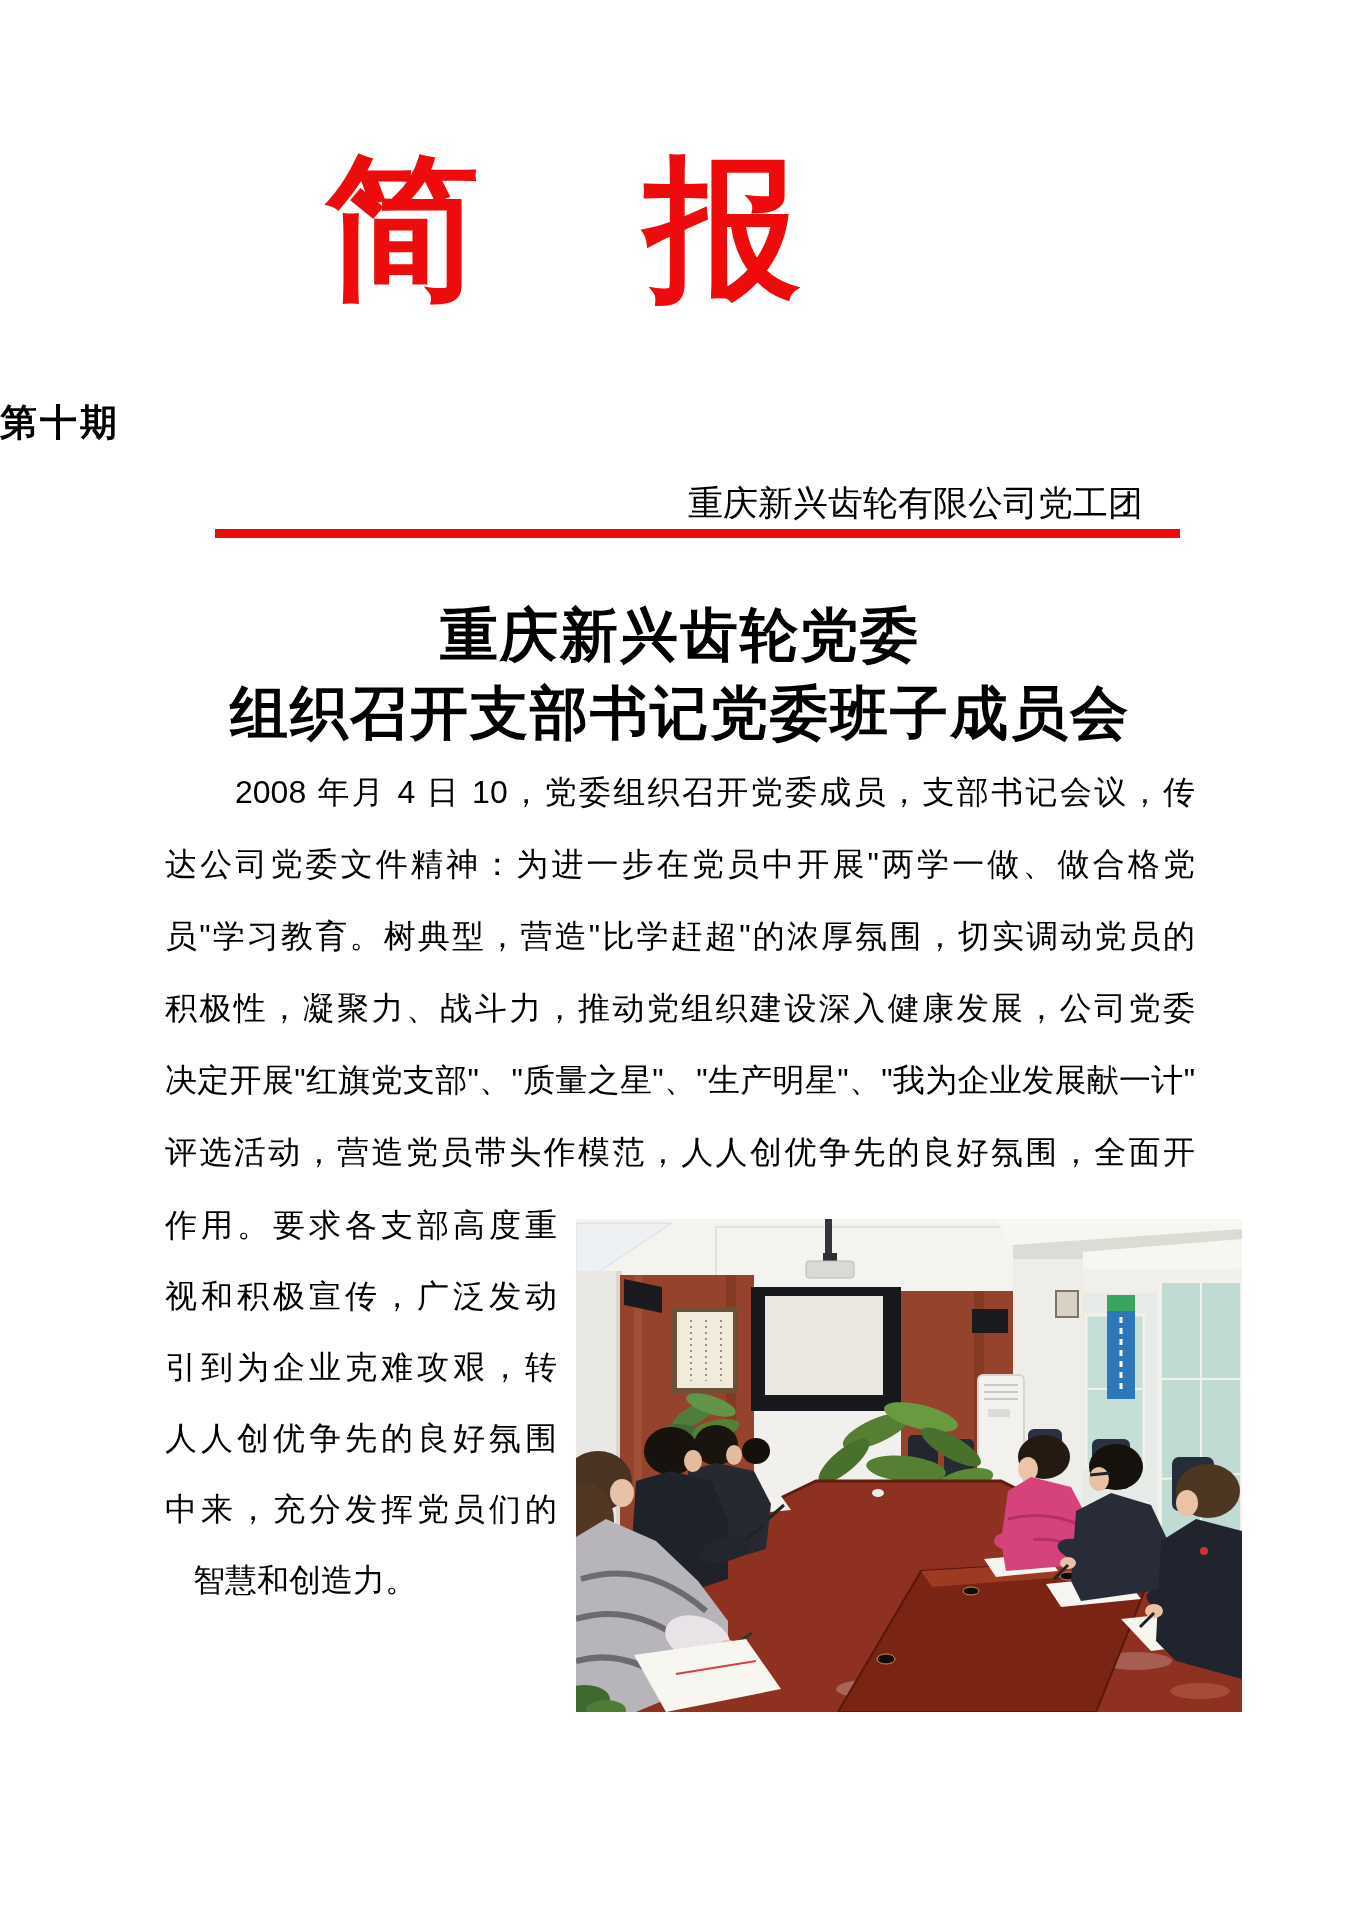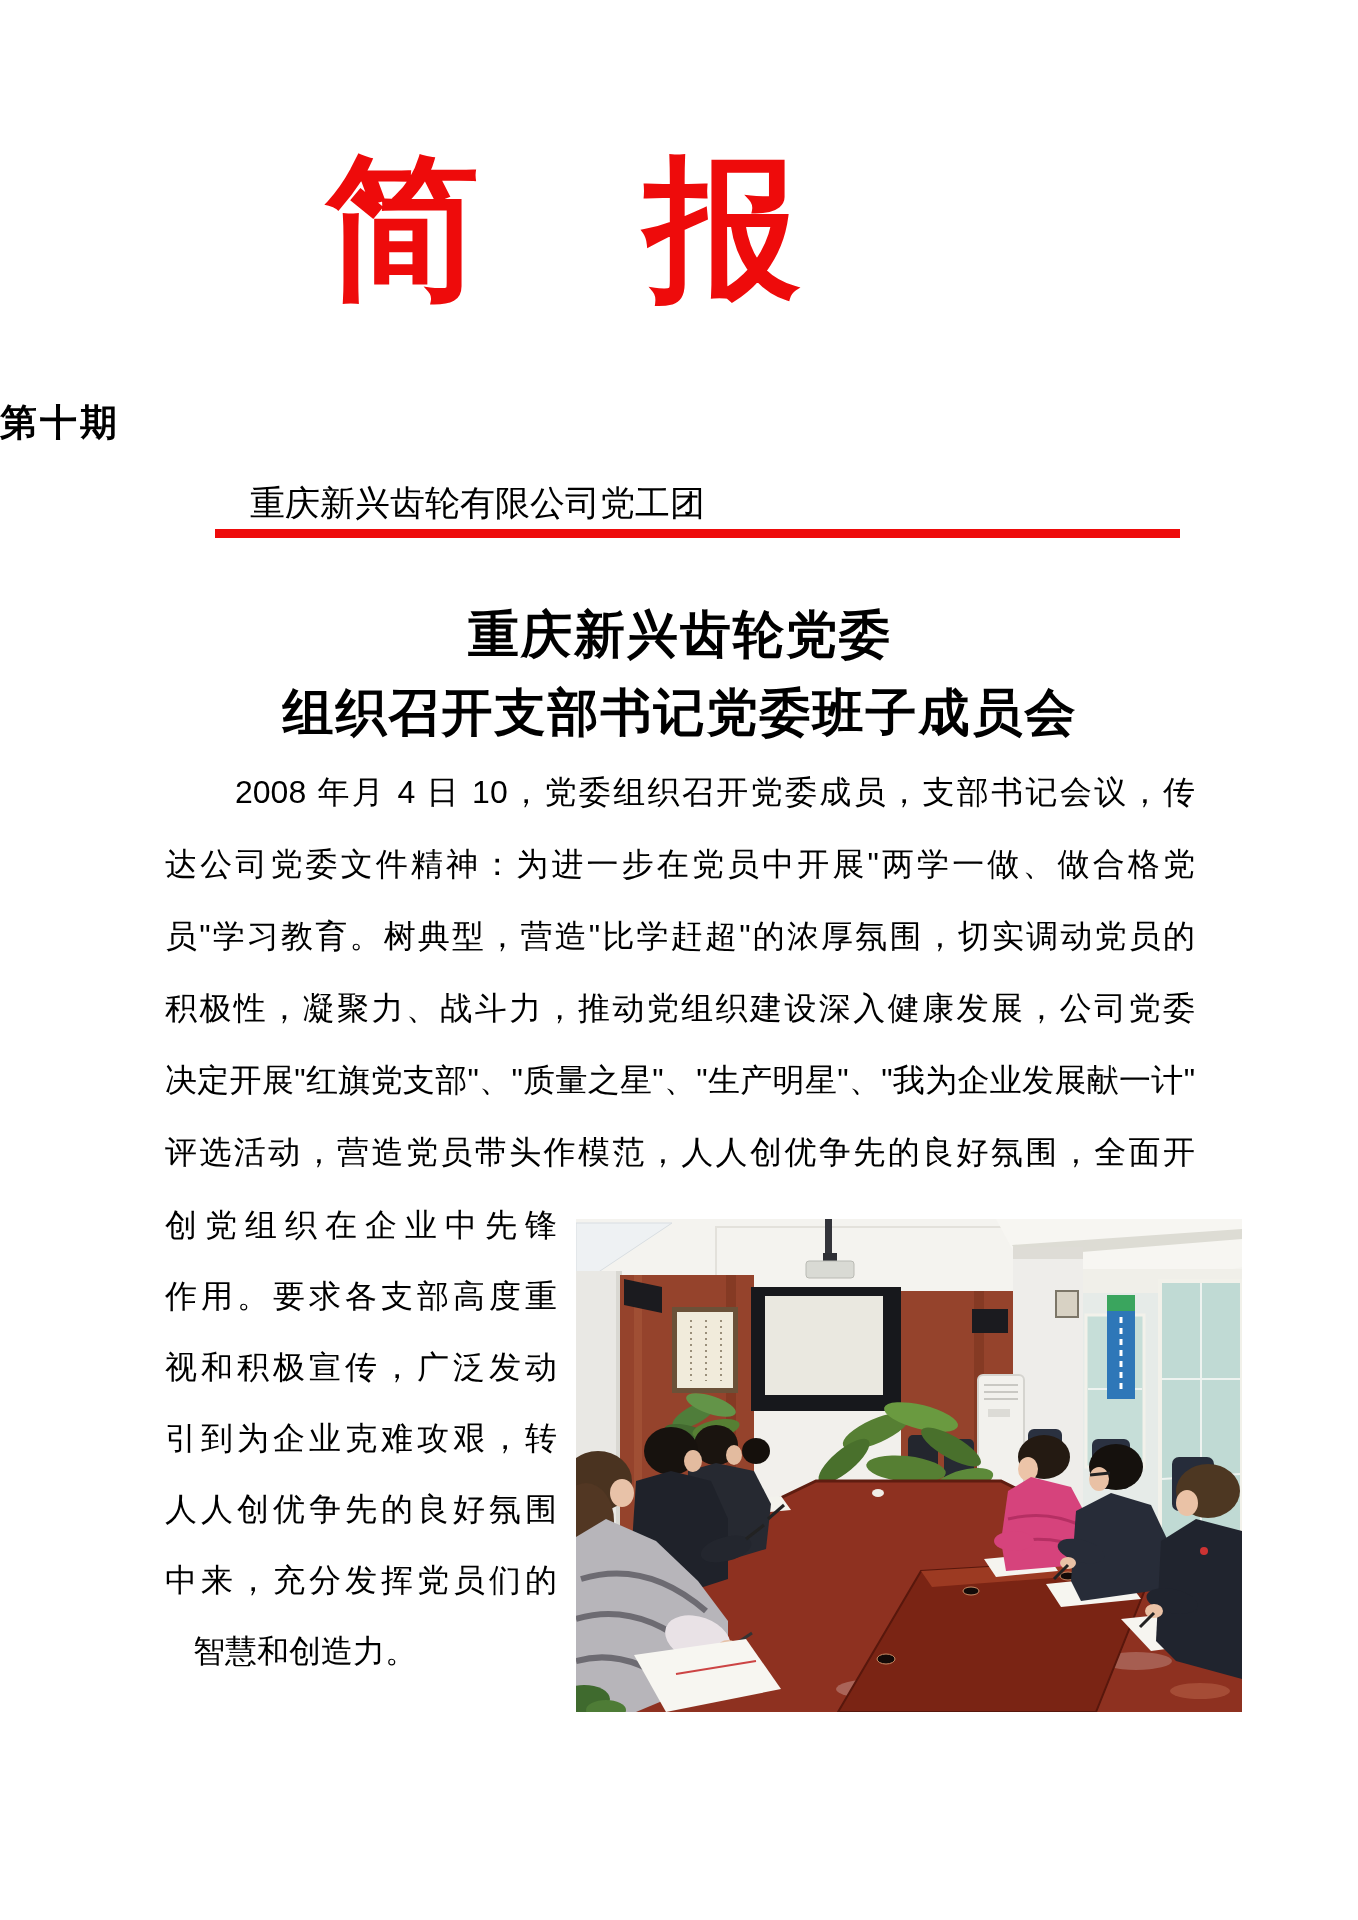--- a/index.html
+++ b/index.html
@@ -16,31 +16,31 @@
     font-size:155px;line-height:185px;color:var(--accent,#ee0b0b);
   }
   
   .issue{
     position:absolute;left:0;top:398px;width:1130px;text-align:left;
     font-size:37px;font-weight:bold;letter-spacing:3px;
   }
   
   .pubrow{
     position:absolute;left:250px;top:484px;width:893px;
-    display:flex;justify-content:space-between;
+    display:flex;justify-content:flex-end;
     font-family:"Liberation Serif",serif;font-size:35px;line-height:40px;
   }
   .rule{
     position:absolute;left:215px;top:529px;width:965px;height:9px;
     background:var(--accent,#ee0b0b);
   }
   
   .headline{
     position:absolute;left:165px;top:596px;width:1030px;text-align:center;
-    font-weight:bold;font-size:51px;line-height:78px;letter-spacing:2px;
+    font-weight:bold;font-size:58px;line-height:78px;letter-spacing:2px;
   }
   
   .body-block{
     position:absolute;left:165px;top:756px;width:1030px;
     font-size:32px;line-height:72px;
   }
   .jline{text-align:justify;text-align-last:justify;height:72px;overflow:hidden;}
   .jline.indent{padding-left:70px;}
   
   .wrap-col{
@@ -81,21 +81,20 @@
   <div class="body-block">
     <div class="jline indent">2008 年月 4 日 10，党委组织召开党委成员，支部书记会议，传</div>
     <div class="jline">达公司党委文件精神：为进一步在党员中开展"两学一做、做合格党</div>
     <div class="jline">员"学习教育。树典型，营造"比学赶超"的浓厚氛围，切实调动党员的</div>
     <div class="jline">积极性，凝聚力、战斗力，推动党组织建设深入健康发展，公司党委</div>
     <div class="jline">决定开展"红旗党支部"、"质量之星"、"生产明星"、"我为企业发展献一计"</div>
     <div class="jline">评选活动，营造党员带头作模范，人人创优争先的良好氛围，全面开</div>
   </div>
 
   <div class="wrap-col">
-    <div class="jline">创党组织在企业中先锋</div>
     <div class="jline">作用。要求各支部高度重</div>
     <div class="jline">视和积极宣传，广泛发动</div>
     <div class="jline">引到为企业克难攻艰，转</div>
     <div class="jline">人人创优争先的良好氛围</div>
     <div class="jline">中来，充分发挥党员们的</div>
     <div class="jline last">智慧和创造力。</div>
   </div>
 
   <div class="photo">
     <svg viewBox="0 0 666 493" xmlns="http://www.w3.org/2000/svg">

